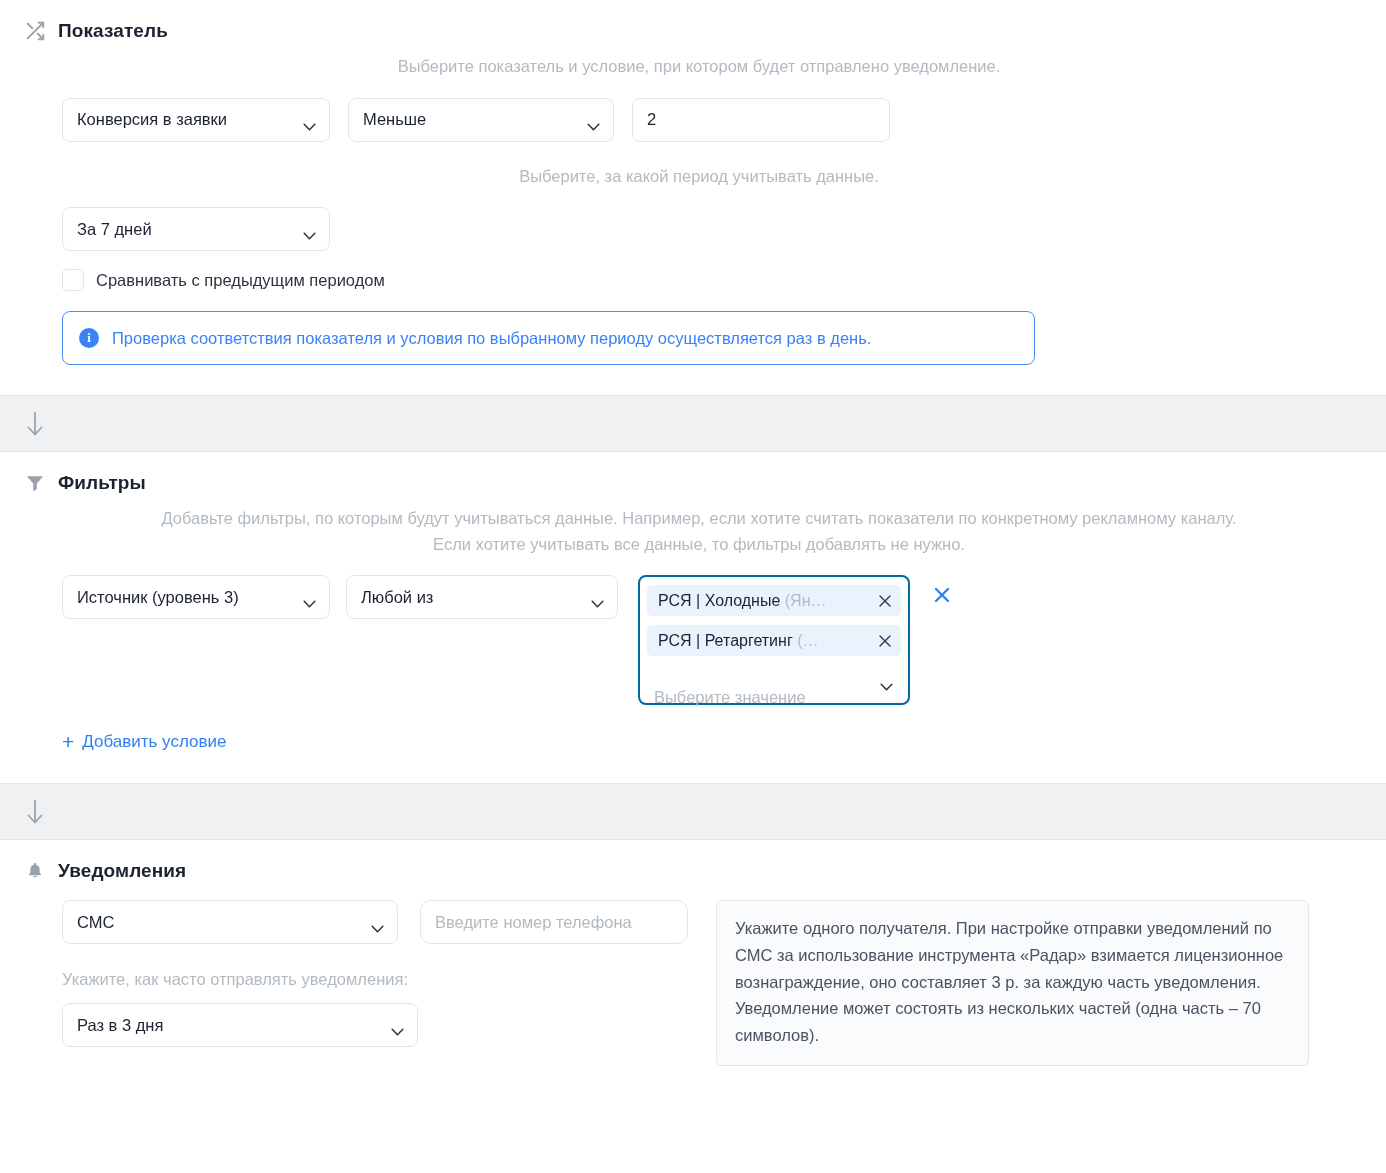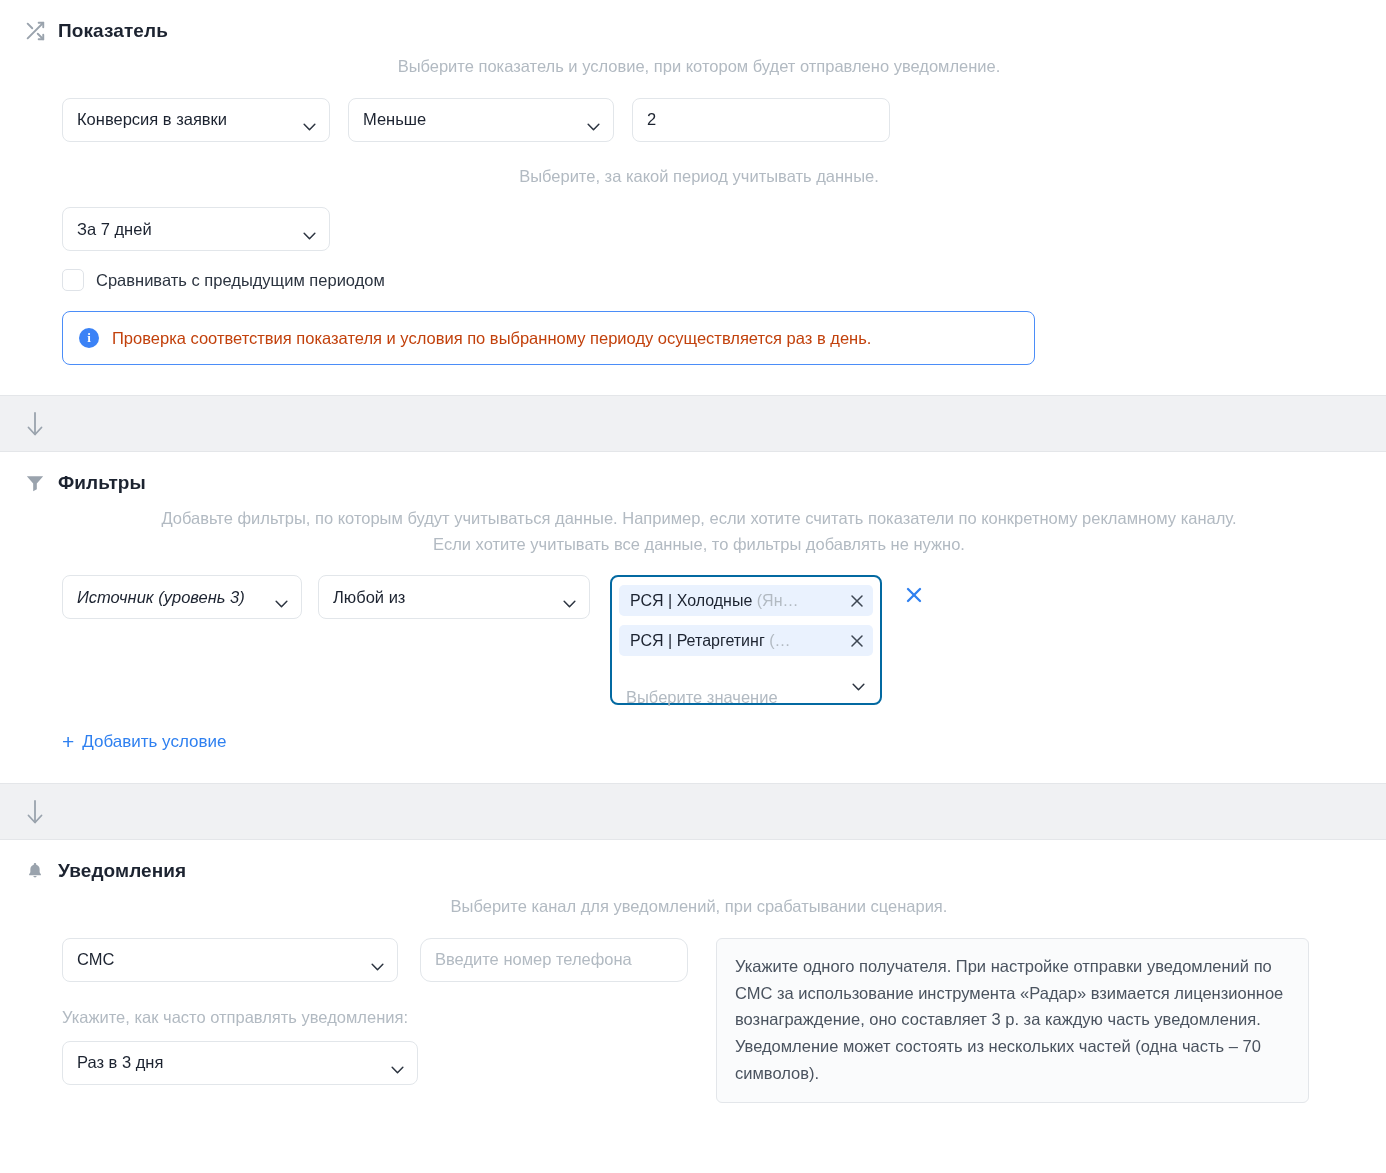--- a/index.html
+++ b/index.html
@@ -72,21 +72,21 @@
     width: 13px; height: 8px;
     transform: translateY(-50%);
     color: #2c3440;
   }
   .ctl .ph { color: #b2bac2; }
 
   .w-metric  { width: 268px; }
   .w-cond    { width: 266px; }
   .w-value   { width: 258px; }
   .w-period  { width: 268px; }
-  .w-source  { width: 240px; font-style: italic; }
+  .w-source  { width: 268px; }
   .w-any     { width: 272px; }
   .w-channel { width: 336px; }
   .w-phone   { width: 268px; }
   .w-freq    { width: 356px; }
 
   .gap-16 { margin-left: 16px; }
   .gap-18 { margin-left: 18px; }
   .gap-20 { margin-left: 20px; }
   .gap-22 { margin-left: 22px; border-radius: 11px; }
 
@@ -119,21 +119,21 @@
   }
   .callout .i-badge {
     width: 20px; height: 20px; border-radius: 50%;
     background: #3b82f6;
     color: #fff;
     font-size: 13px; font-weight: bold;
     display: inline-flex; align-items: center; justify-content: center;
     font-family: "Liberation Serif", serif;
     flex: 0 0 20px;
   }
-  .callout .c-text { font-size: 16.5px; color: #c2410c; }
+  .callout .c-text { font-size: 16.5px; color: #3b82f6; }
 
   
   .band {
     height: 57px;
     background: #f0f1f3;
     border-top: 1px solid #e4e6e9;
     border-bottom: 1px solid #e4e6e9;
     display: flex;
     align-items: center;
     padding-left: 24px;
@@ -415,21 +415,20 @@
       <div class="sec-head">
         <span class="sec-icon">
           <svg viewBox="0 0 22 22" width="20" height="20" fill="currentColor">
             <path d="M11 2.2c-.76 0-1.35.6-1.35 1.33v.53A5.2 5.2 0 0 0 5.9 9.1v3.3l-1.45 2.5c-.2.36.05.82.47.82h12.16c.42 0 .67-.46.47-.82l-1.45-2.5V9.1a5.2 5.2 0 0 0-3.75-5.04v-.53c0-.73-.59-1.33-1.35-1.33z"></path>
             <path d="M9.1 16.6a1.95 1.95 0 0 0 3.8 0z"></path>
           </svg>
         </span>
         <span class="sec-title">Уведомления</span>
       </div>
 
-      <div class="sec-desc">Выберите канал для уведомлений, при срабатывании сценария.</div>
 
       <div class="notif-grid">
 
         <div class="notif-left">
           <div style="display:flex; margin-top:18px;">
             <div class="ctl w-channel">
               <span>СМС</span>
               <span class="chev">
                 <svg viewBox="0 0 14 9" width="13" height="8" fill="none" stroke="currentColor" stroke-width="1.7" stroke-linecap="round" stroke-linejoin="round">
                     <polyline points="1,1.5 7,7.5 13,1.5"></polyline>

